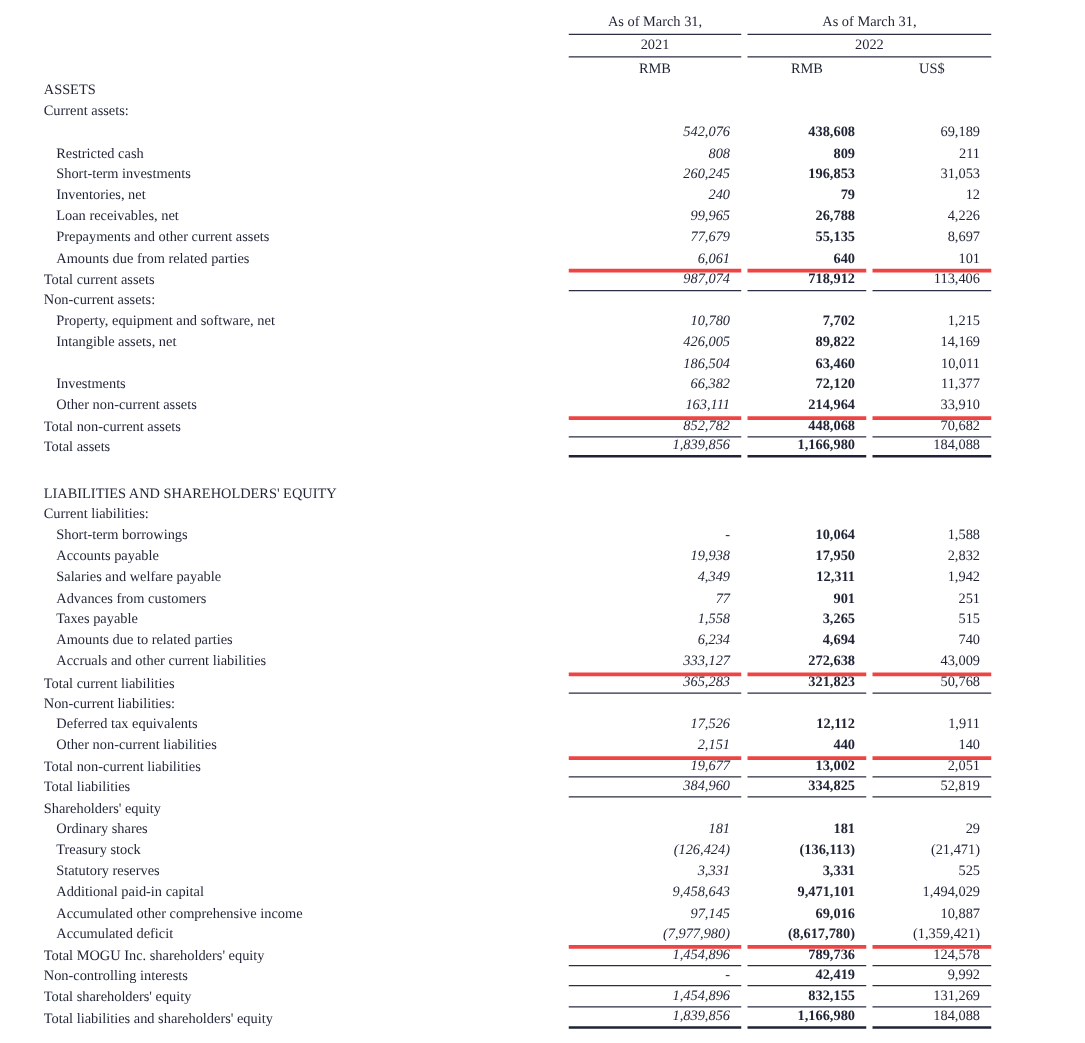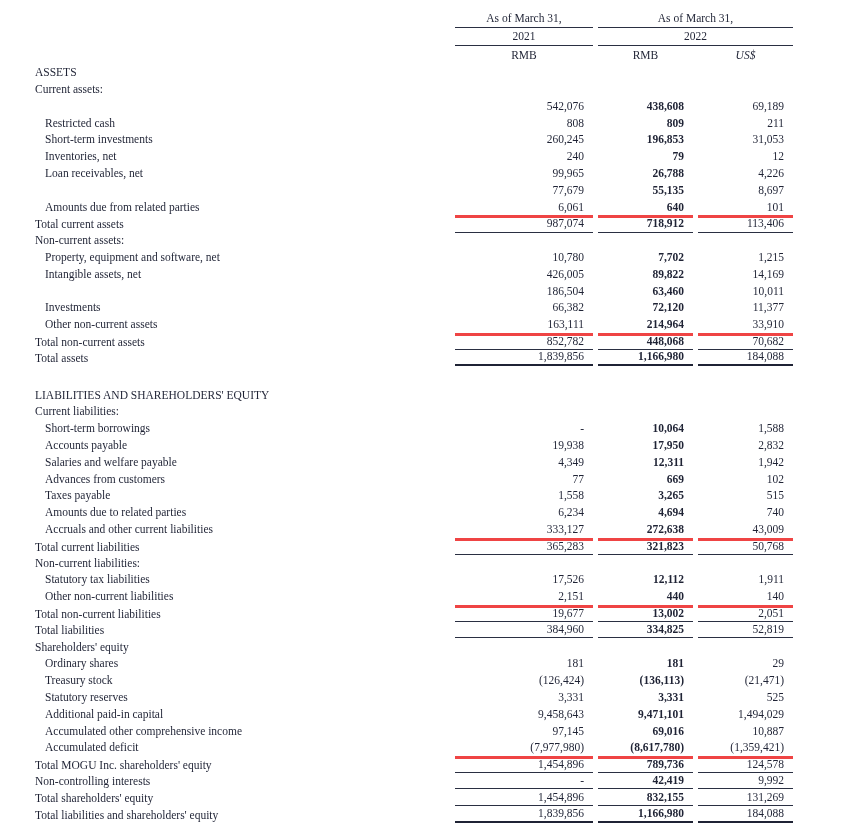--- a/index.html
+++ b/index.html
@@ -27,42 +27,42 @@
   .row  { height: 16.8px; }
   .hcell {
     text-align: center;
     padding-bottom: 3px;
     line-height: 1;
   }
   .hcell.g1 { grid-column: 2; }
   .hcell.g2 { grid-column: 4 / span 3; }
   .hcell.c1 { grid-column: 2; }
   .hcell.c2 { grid-column: 4; }
-  .hcell.c3 { grid-column: 6; font-style: italic; }
+  .hcell.c3 { grid-column: 6; }
   .rule { border-bottom: 1px solid #2a2f42; }
   .lbl {
     grid-column: 1;
     white-space: nowrap;
     overflow: hidden;
     padding-bottom: 2px;
     line-height: 1;
   }
   .lbl.ind { padding-left: 10px; }
   .val {
     text-align: right;
     padding-right: 9px;
     padding-bottom: 2px;
     line-height: 1;
     height: 100%;
     box-sizing: border-box;
     display: flex;
     align-items: flex-end;
     justify-content: flex-end;
   }
-  .val.v1 { grid-column: 2; }
+  .val.v1 { grid-column: 2; font-style: italic; }
   .val.v2 { grid-column: 4; font-weight: bold; }
   .val.v3 { grid-column: 6; }
   .val.tb    { border-top: 3px solid #ef4444; border-bottom: 1px solid #2a2f42; }
   .val.b     { border-bottom: 1px solid #2a2f42; }
   .val.thick { border-bottom: 2.5px solid #1f2335; }
   .spacer { height: 20px; }
 </style>
 </head>
 <body>
 
@@ -120,20 +120,21 @@
         <div class="val v2">79</div>
         <div class="val v3">12</div>
       </div>
       <div class="row">
         <div class="lbl ind">Loan receivables, net</div>
         <div class="val v1">99,965</div>
         <div class="val v2">26,788</div>
         <div class="val v3">4,226</div>
       </div>
       <div class="row">
+        <div class="lbl ind">Prepayments and other current assets</div>
         <div class="val v1">77,679</div>
         <div class="val v2">55,135</div>
         <div class="val v3">8,697</div>
       </div>
       <div class="row">
         <div class="lbl ind">Amounts due from related parties</div>
         <div class="val v1">6,061</div>
         <div class="val v2">640</div>
         <div class="val v3">101</div>
       </div>
@@ -217,22 +218,22 @@
       </div>
       <div class="row">
         <div class="lbl ind">Salaries and welfare payable</div>
         <div class="val v1">4,349</div>
         <div class="val v2">12,311</div>
         <div class="val v3">1,942</div>
       </div>
       <div class="row">
         <div class="lbl ind">Advances from customers</div>
         <div class="val v1">77</div>
-        <div class="val v2">669</div>
-        <div class="val v3">102</div>
+        <div class="val v2">901</div>
+        <div class="val v3">251</div>
       </div>
       <div class="row">
         <div class="lbl ind">Taxes payable</div>
         <div class="val v1">1,558</div>
         <div class="val v2">3,265</div>
         <div class="val v3">515</div>
       </div>
       <div class="row">
         <div class="lbl ind">Amounts due to related parties</div>
         <div class="val v1">6,234</div>
@@ -251,21 +252,21 @@
         <div class="val v2 tb">321,823</div>
         <div class="val v3 tb">50,768</div>
       </div>
       <div class="row">
         <div class="lbl">Non-current liabilities:</div>
         <div class="val v1"></div>
         <div class="val v2"></div>
         <div class="val v3"></div>
       </div>
       <div class="row">
-        <div class="lbl ind">Statutory tax liabilities</div>
+        <div class="lbl ind">Deferred tax equivalents</div>
         <div class="val v1">17,526</div>
         <div class="val v2">12,112</div>
         <div class="val v3">1,911</div>
       </div>
       <div class="row">
         <div class="lbl ind">Other non-current liabilities</div>
         <div class="val v1">2,151</div>
         <div class="val v2">440</div>
         <div class="val v3">140</div>
       </div>

